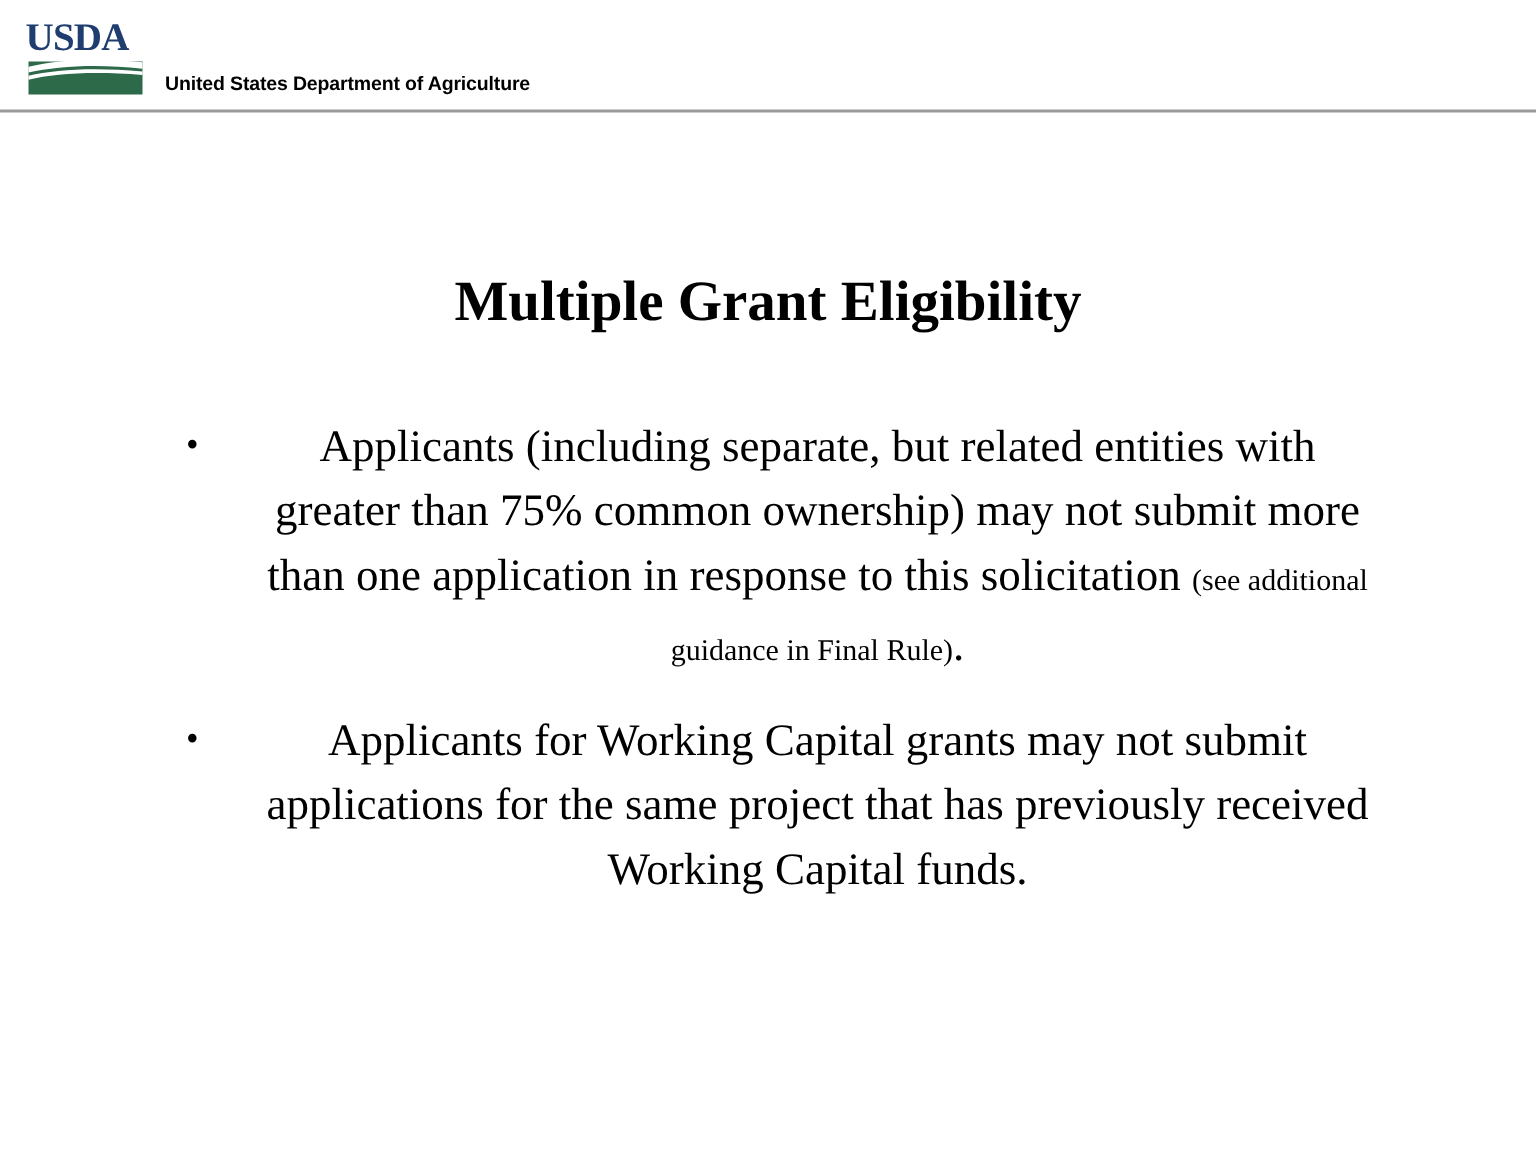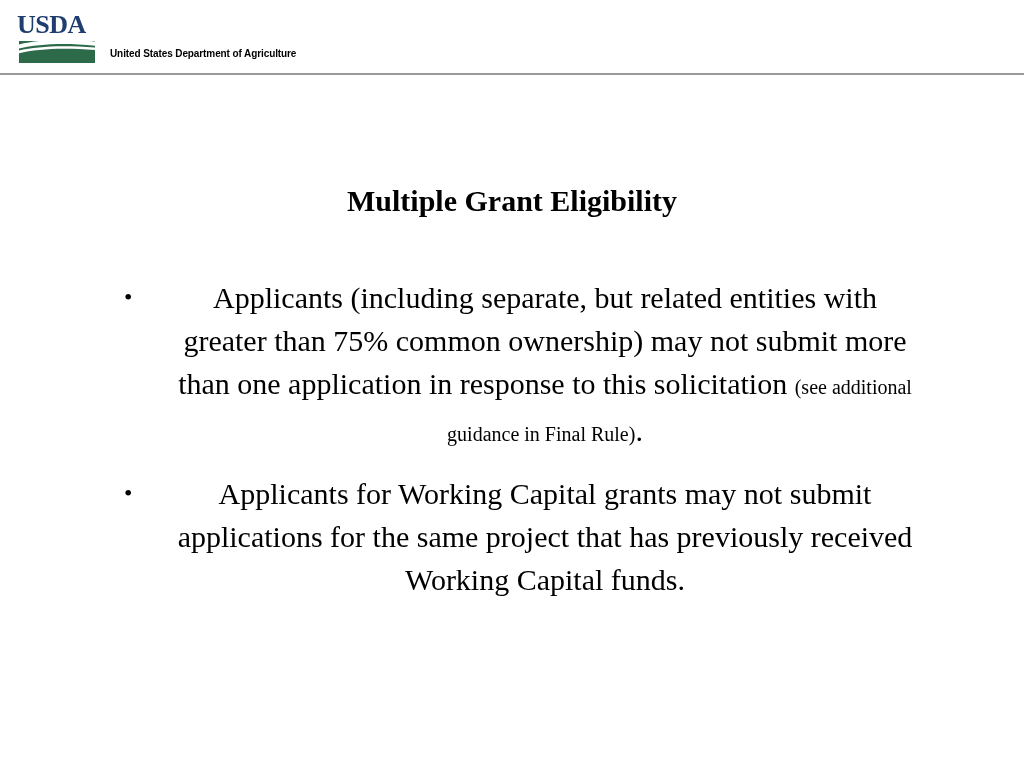--- a/index.html
+++ b/index.html
@@ -36,21 +36,21 @@
     width: 80px;
     height: 53px;
   }
 
   .usda-tagline {
     position: absolute;
     left: 110px;
     top: 48px;
     font-family: "Liberation Sans", "DejaVu Sans", sans-serif;
     font-weight: bold;
-    font-size: 10px;
+    font-size: 13px;
     letter-spacing: -0.1px;
     color: #000000;
     white-space: nowrap;
   }
 
   .header-rule {
     position: absolute;
     left: 0;
     top: 73px;
     width: 1024px;
@@ -61,21 +61,21 @@
 
   
   .slide-title {
     position: absolute;
     left: 0;
     top: 176px;
     width: 1024px;
     text-align: center;
     font-family: "Liberation Serif", "DejaVu Serif", serif;
     font-weight: bold;
-    font-size: 30px;
+    font-size: 38px;
     line-height: 50px;
     color: #000000;
   }
 
   .bullet-list {
     position: absolute;
     left: 118px;
     top: 276px;
     width: 800px;
   }

